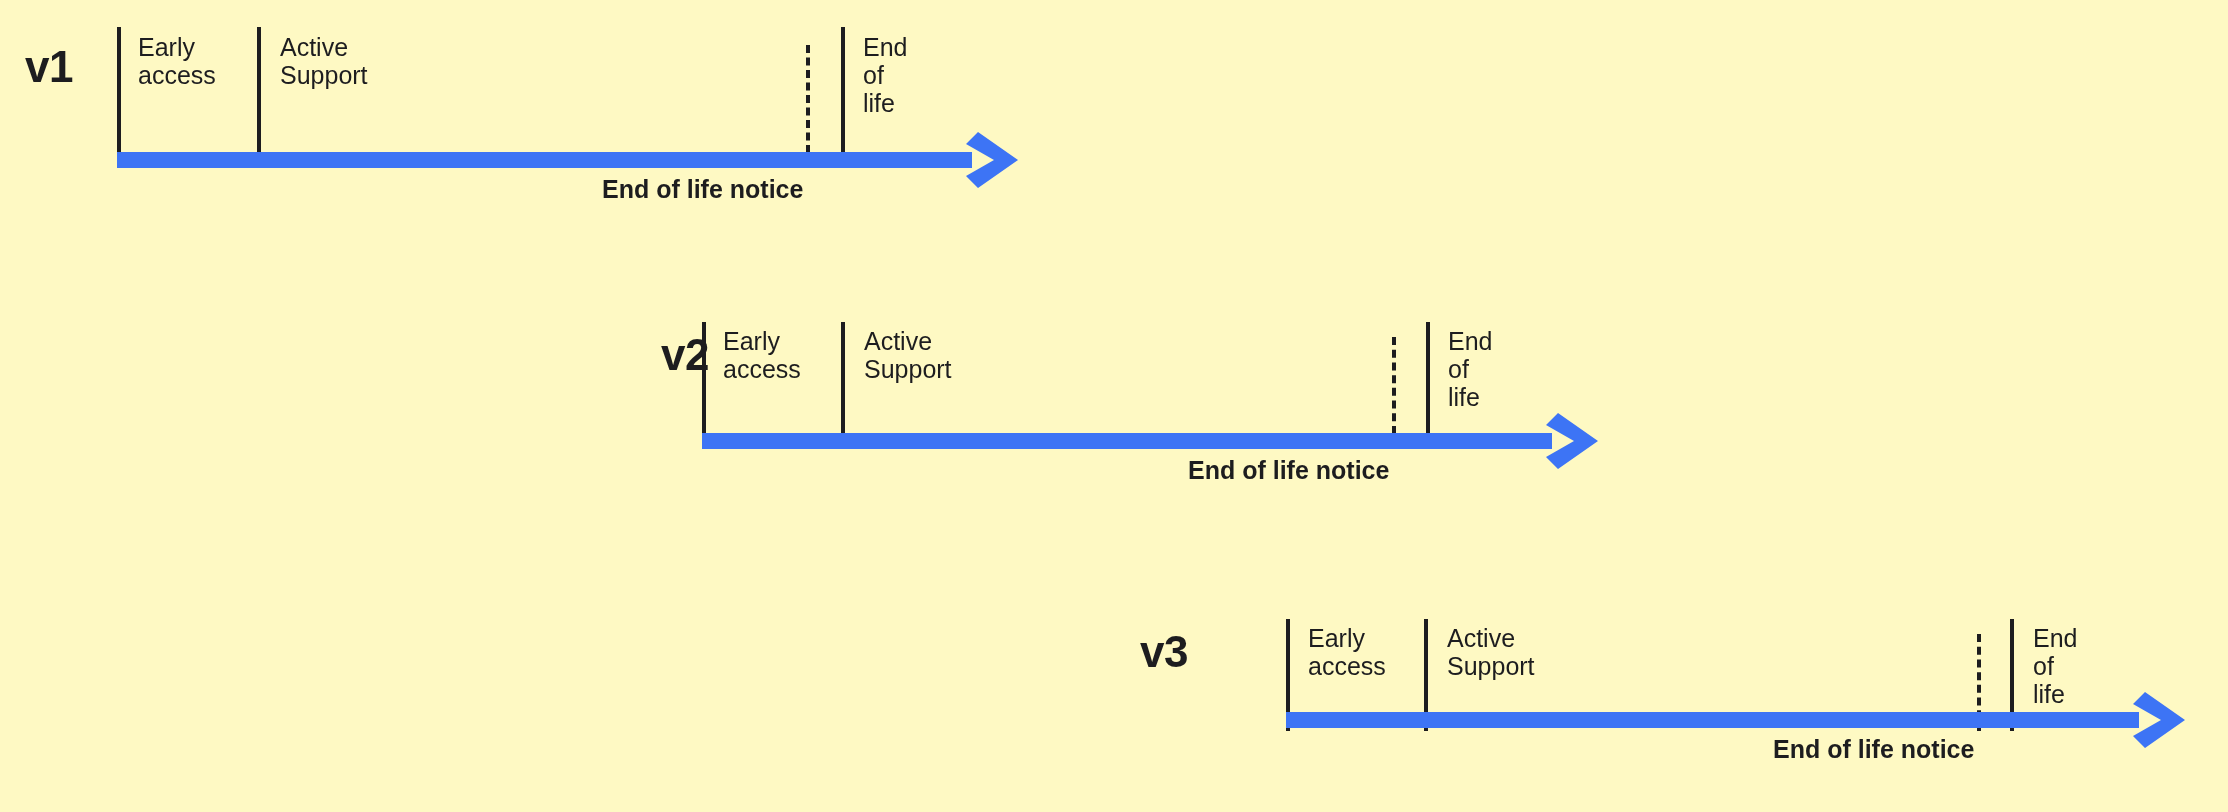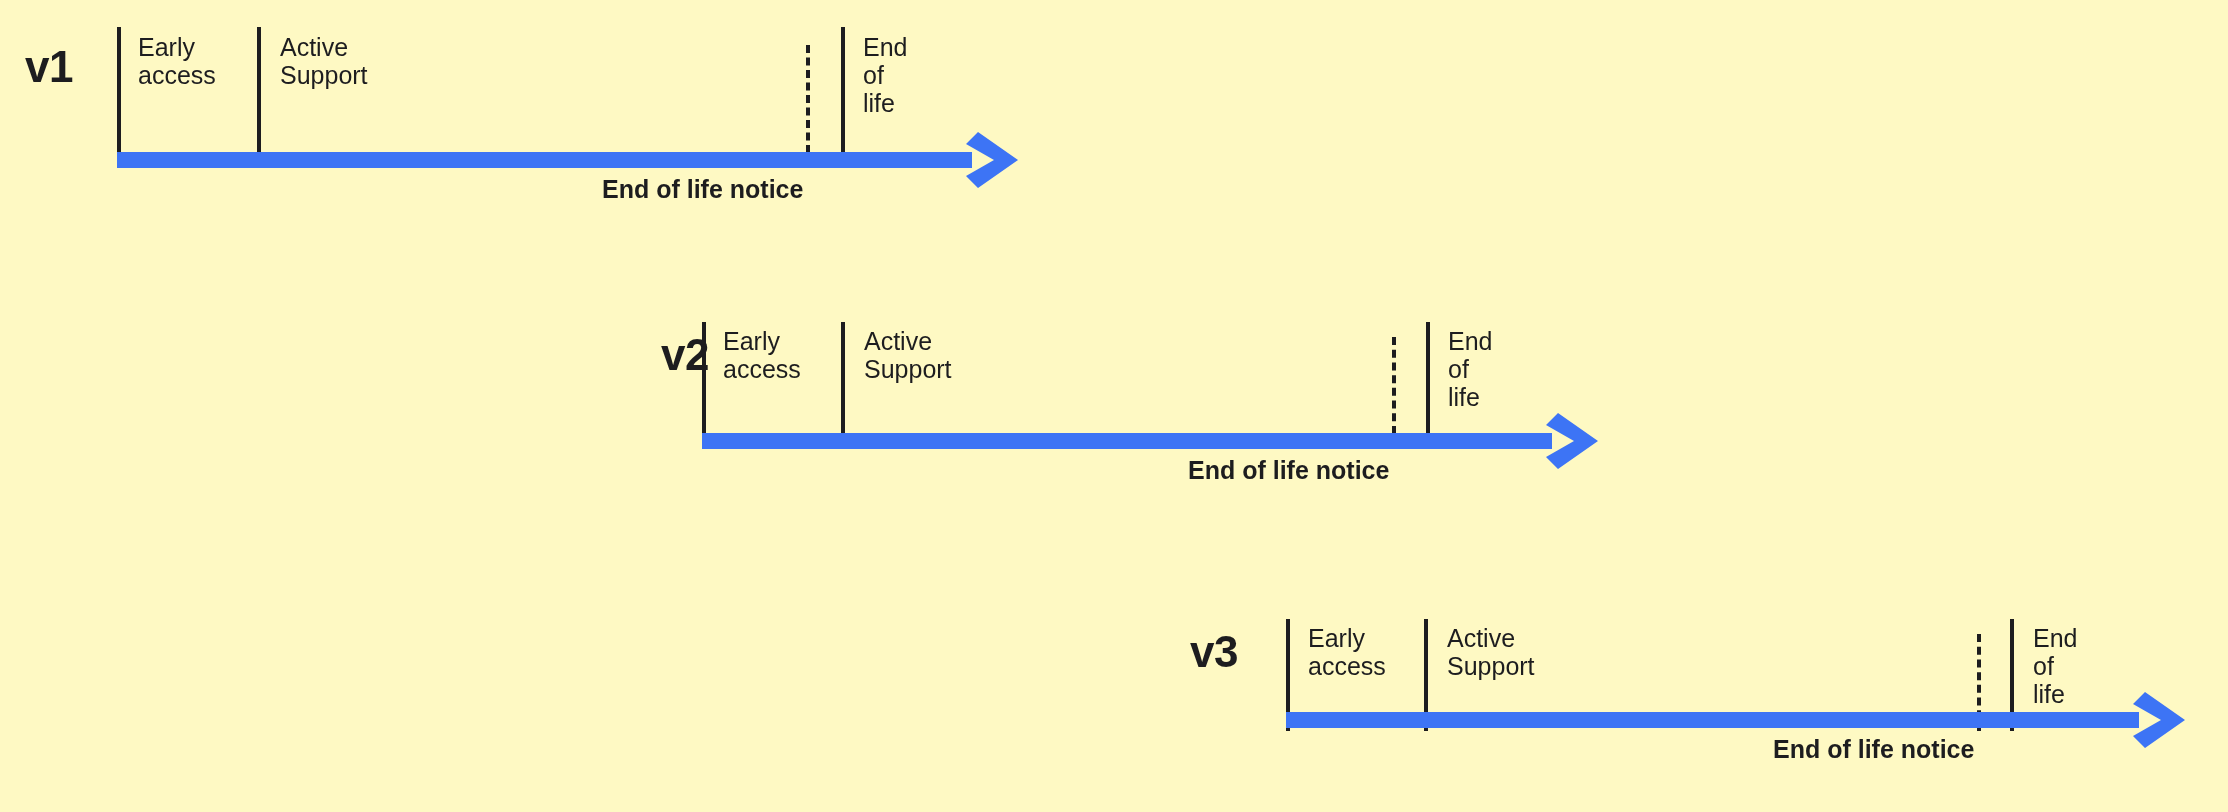--- a/index.html
+++ b/index.html
@@ -146,21 +146,21 @@
       <svg width="52" height="56" viewBox="0 0 52 56" aria-hidden="true">
         <path d="M12 0 L52 28 L12 56 L0 44 L28 28 L0 12 Z" fill="#3d74f5"></path>
       </svg>
     </div>
 
     <div class="bar-caption" style="left:1160px; top:458px;">End of life notice</div>
   </div>
 
   <div class="timeline-row">
 
-    <div class="version-label" style="left:1190px; top:630px;">v3</div>
+    <div class="version-label" style="left:1140px; top:630px;">v3</div>
 
     <div class="divider" style="left:1286px; top:619px; height:112px;"></div>
 
     <div class="phase-label" style="left:1308px; top:624px; width:120px;">Early
 access</div>
 
     <div class="divider" style="left:1424px; top:619px; height:112px;"></div>
 
     <div class="phase-label" style="left:1447px; top:624px;">Active Support</div>
 

